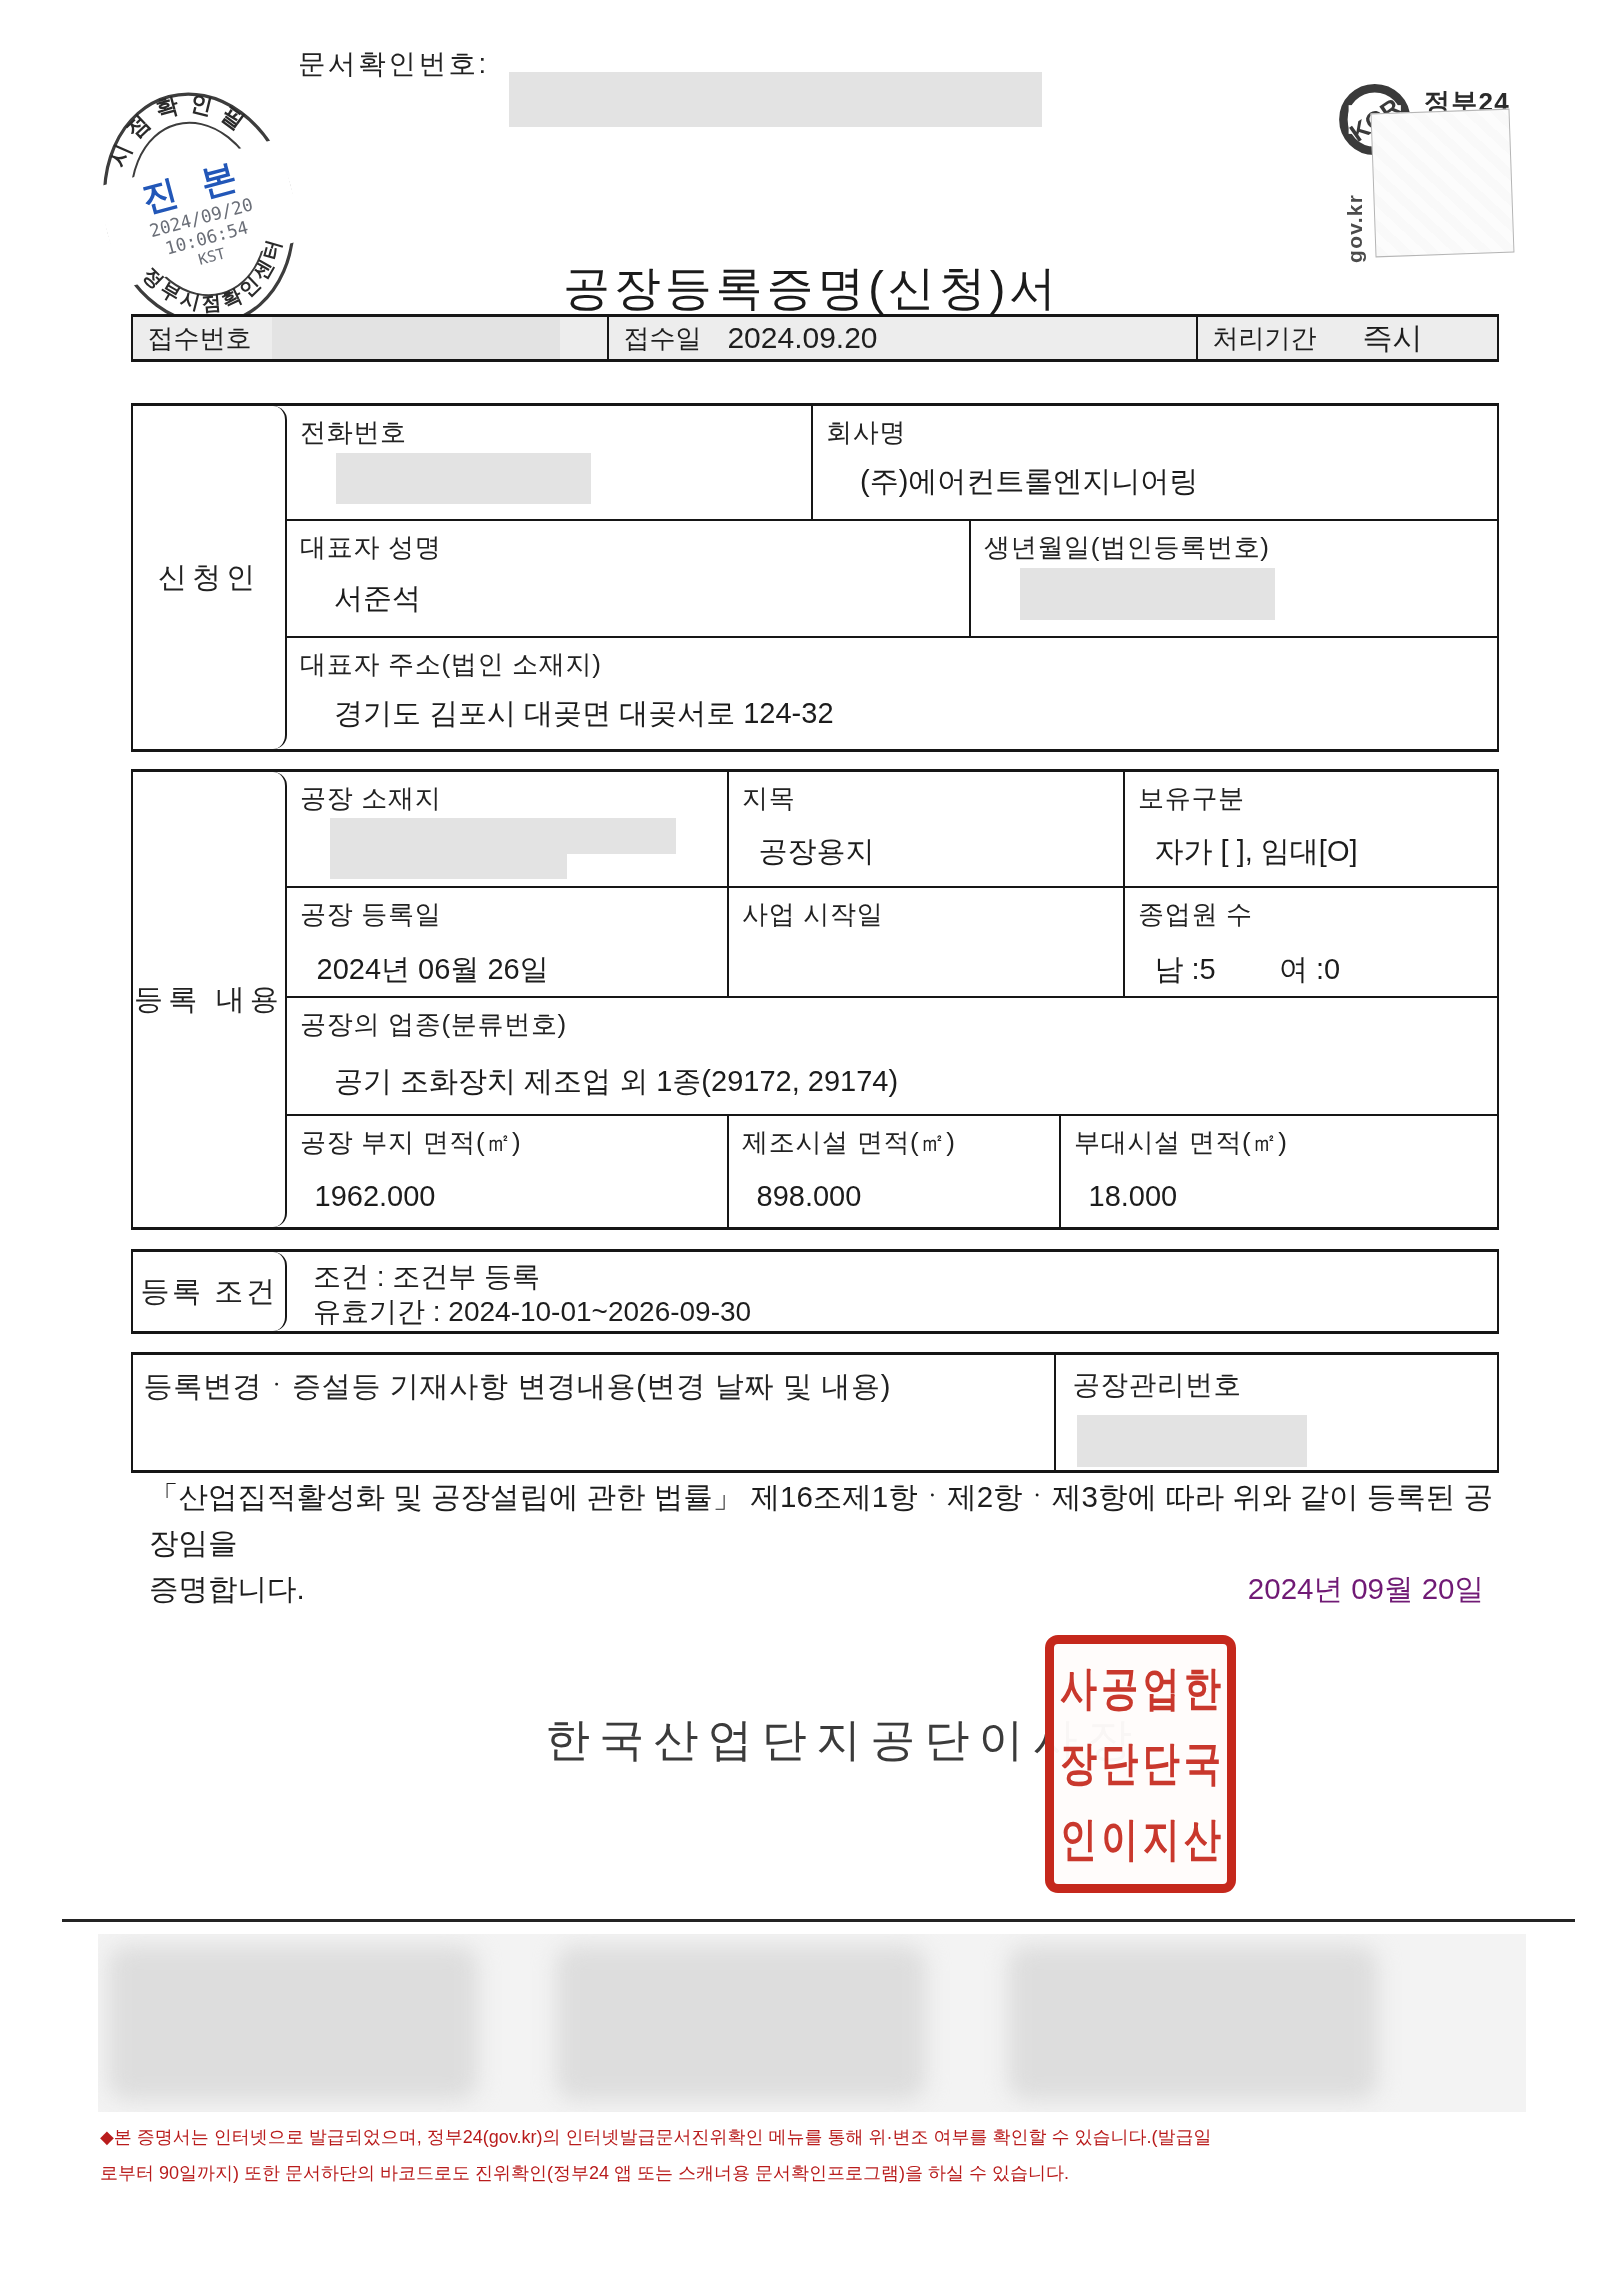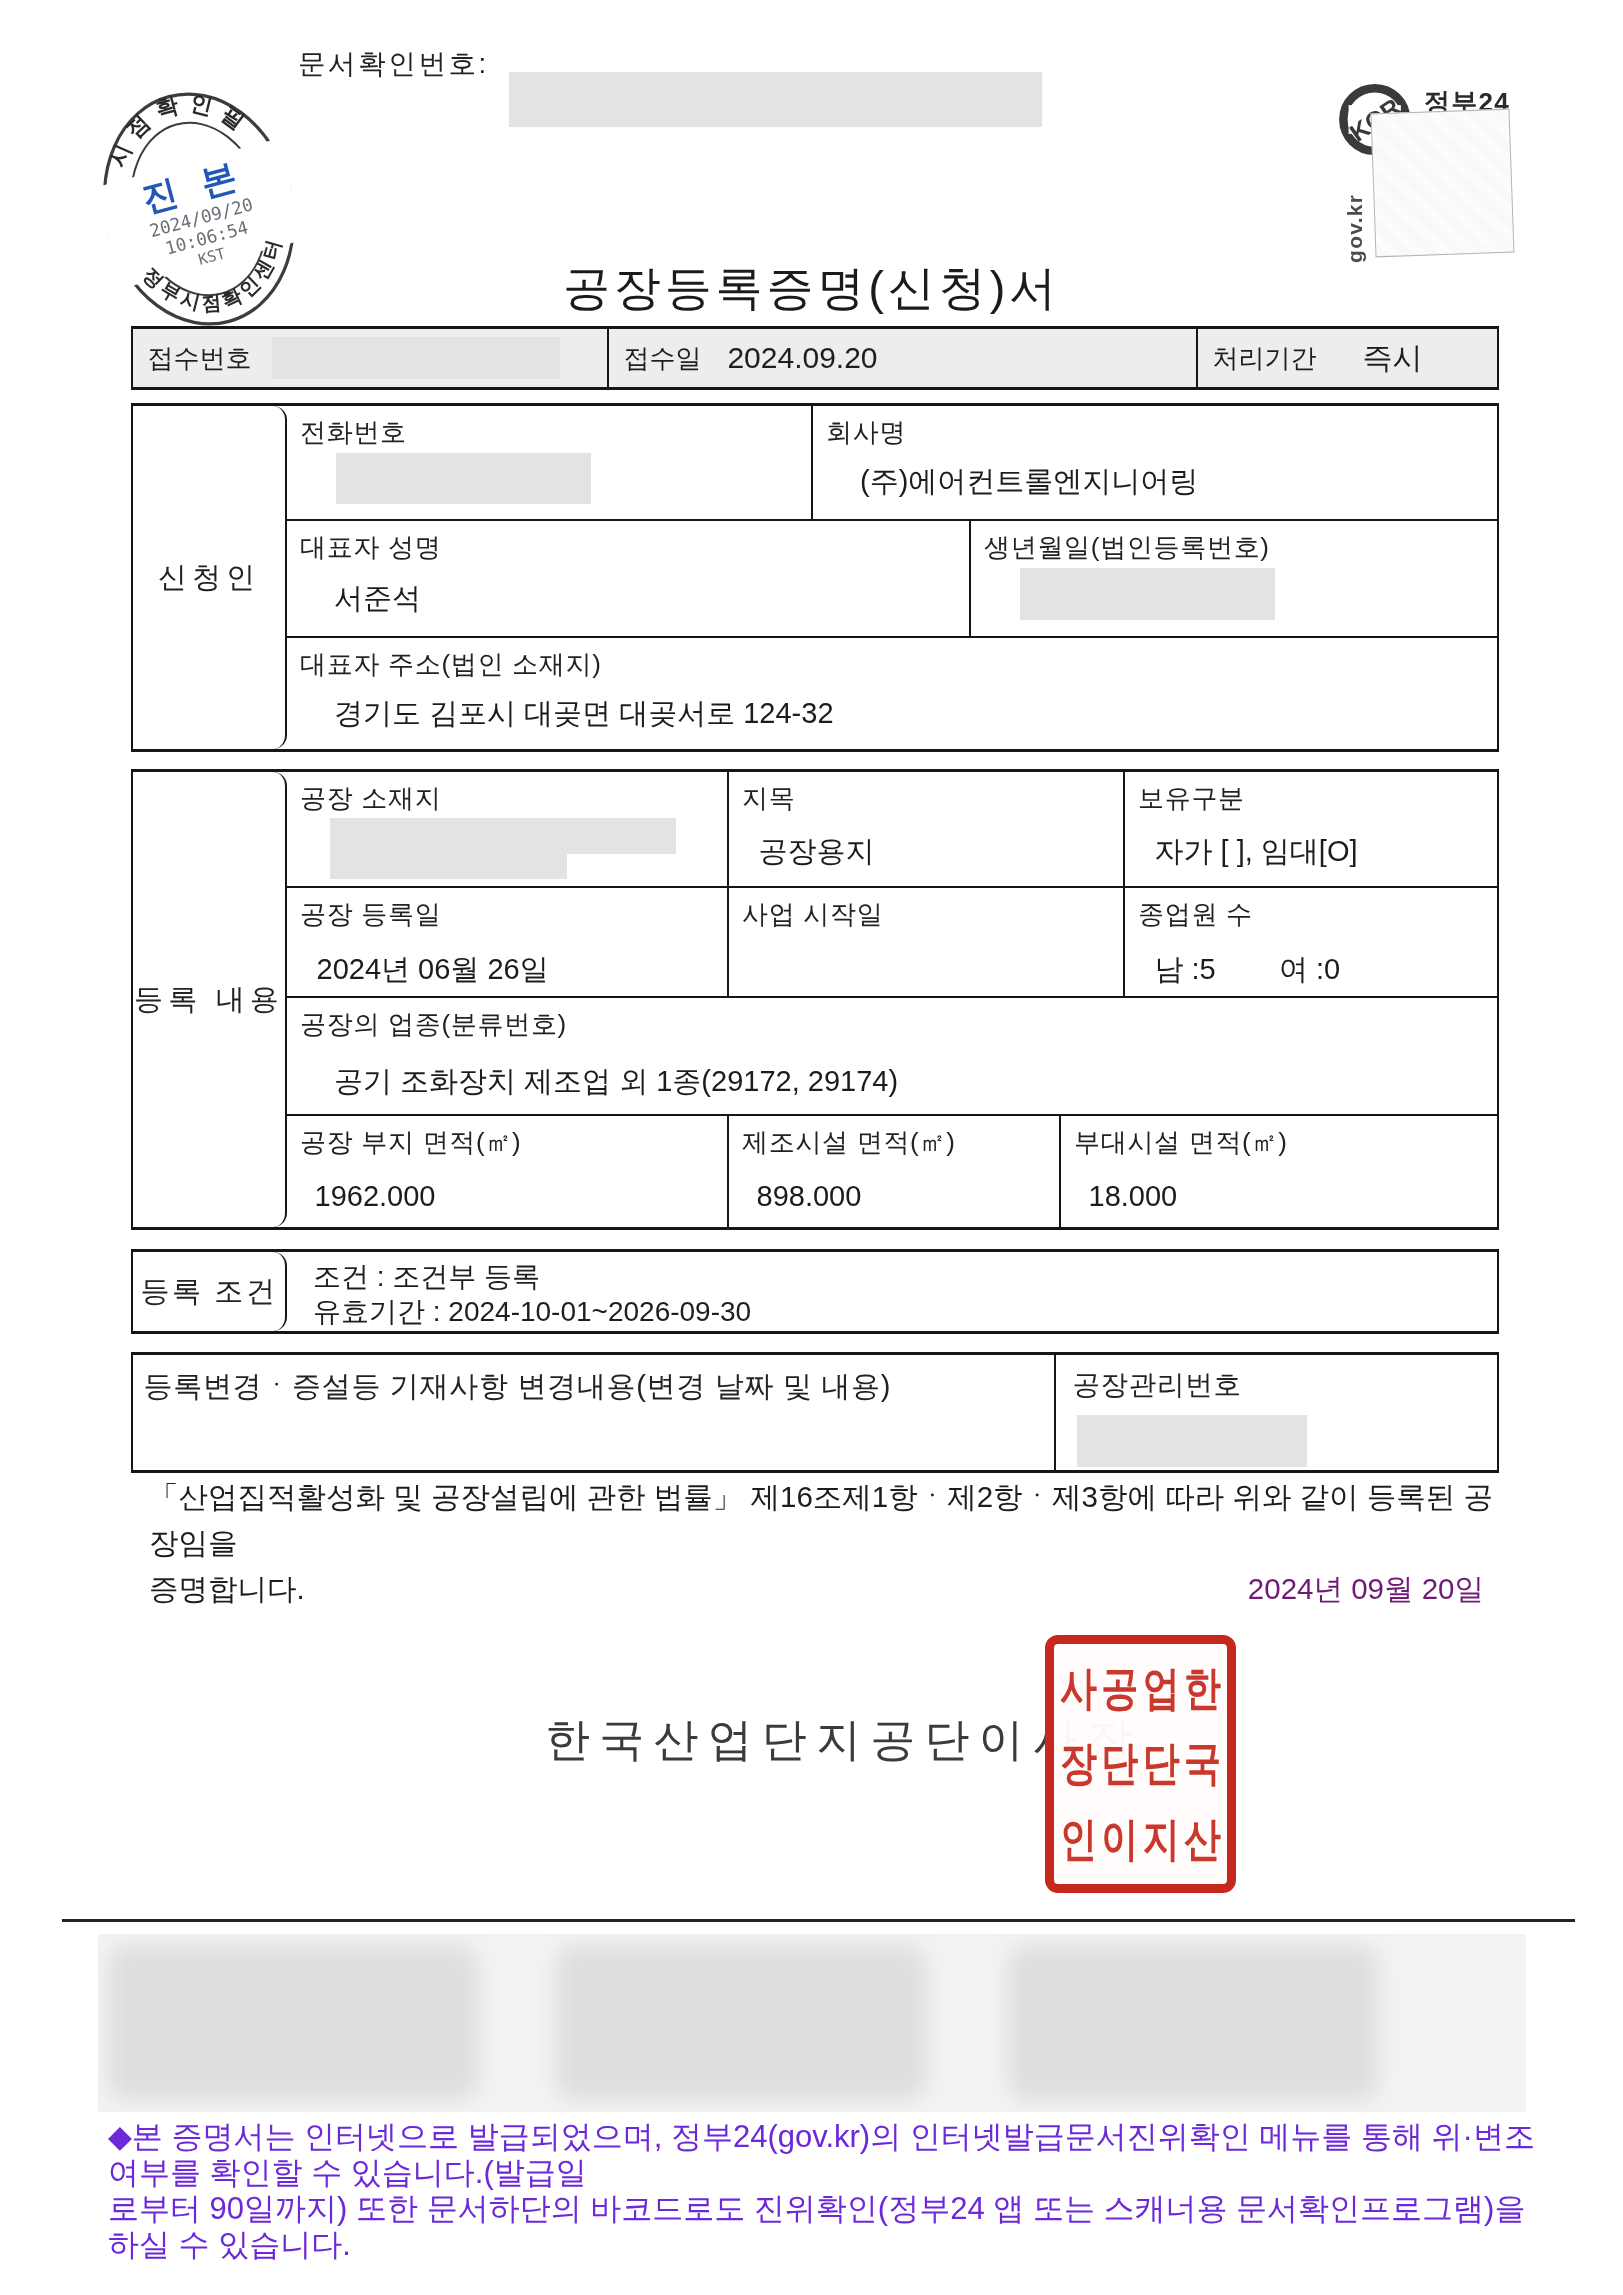--- a/index.html
+++ b/index.html
@@ -43,21 +43,21 @@
   .labelcol {
     width:154px; flex:0 0 154px; border-right:2px solid #161616;
     display:flex; align-items:center; justify-content:center;
     font-size:29px; letter-spacing:5.2px; color:#222; text-align:center;border-radius:14px;
   }
   .cell { position:relative; border-right:2px solid #161616; }
   .cell:last-child { border-right:none; }
   .cl { position:absolute; top:9.2px; left:13px; font-size:26px; color:#222; letter-spacing:0.7px; white-space:nowrap; }
   .cv { position:absolute; font-size:29px; color:#1c1c1c; white-space:nowrap; }
 
-  .t1 { top:326px; height:64px; background:#86efac; display:flex; }
+  .t1 { top:314px; height:48px; background:#86efac; display:flex; }
   .t1 .cell { display:flex; align-items:center; background:#ededed; }
   .t1 .hl { font-size:26px; margin-left:14.4px; white-space:nowrap; }
   .t1 .hv { font-size:30px; white-space:nowrap; }
 
   .t2 { top:403px; height:349px; display:flex; }
   .t3 { top:769px; height:461px; display:flex; }
   .t4 { top:1249px; height:85px; display:flex; }
   .t5 { top:1352px; height:121px; display:flex; }
 
   .content { flex:1; display:flex; flex-direction:column; }
@@ -77,21 +77,21 @@
     display:flex; align-items:center; justify-content:center;
     font-family:"Liberation Serif","DejaVu Serif",serif;
     font-size:37px; font-weight:700; transform:scaleY(1.25);
     opacity:0.92;
   }
   .rule { left:62px; top:1919px; width:1513px; height:3.3px; background:#242424; }
 
   .barcode-zone { left:98px; top:1934px; width:1428px; height:178px; background:#f3f3f3; overflow:hidden; }
   .blob { position:absolute; top:11.8px; height:154px; width:370px; background:#dddddd; filter:blur(10.5px); border-radius:19.6px; }
 
-  .footer { left:108px; top:2119px; width:1440px; font-size:31px; line-height:36px; color:#6d28d9; }
+  .footer { left:100px; top:2119px; width:1440px; font-size:18px; line-height:36px; color:#b91c1c; }
 </style>
 </head>
 <body>
 
 <div class="abs doc-confirm-label">문서확인번호:</div>
 <div class="abs redact doc-confirm-box"></div>
 
 <div class="abs stamp-wrap">
   <svg width="196" height="242" viewBox="0 0 300 370">
     <ellipse cx="150" cy="185" rx="142" ry="178" fill="#ffffff" stroke="#3d3d3d" stroke-width="5"></ellipse>

